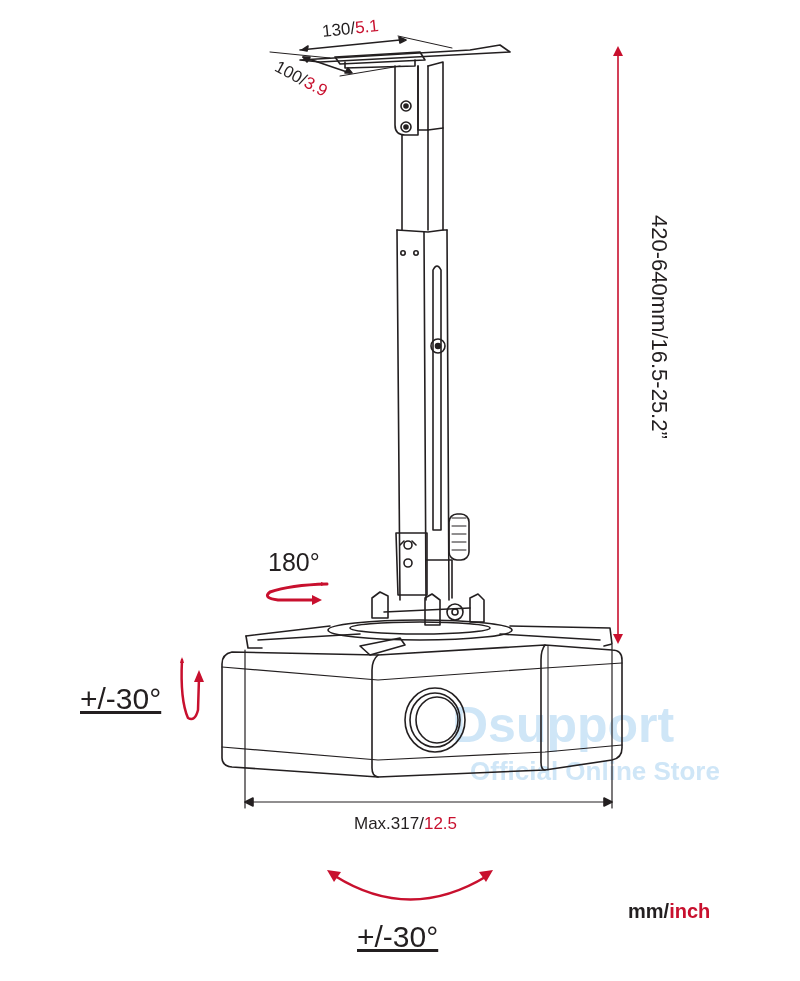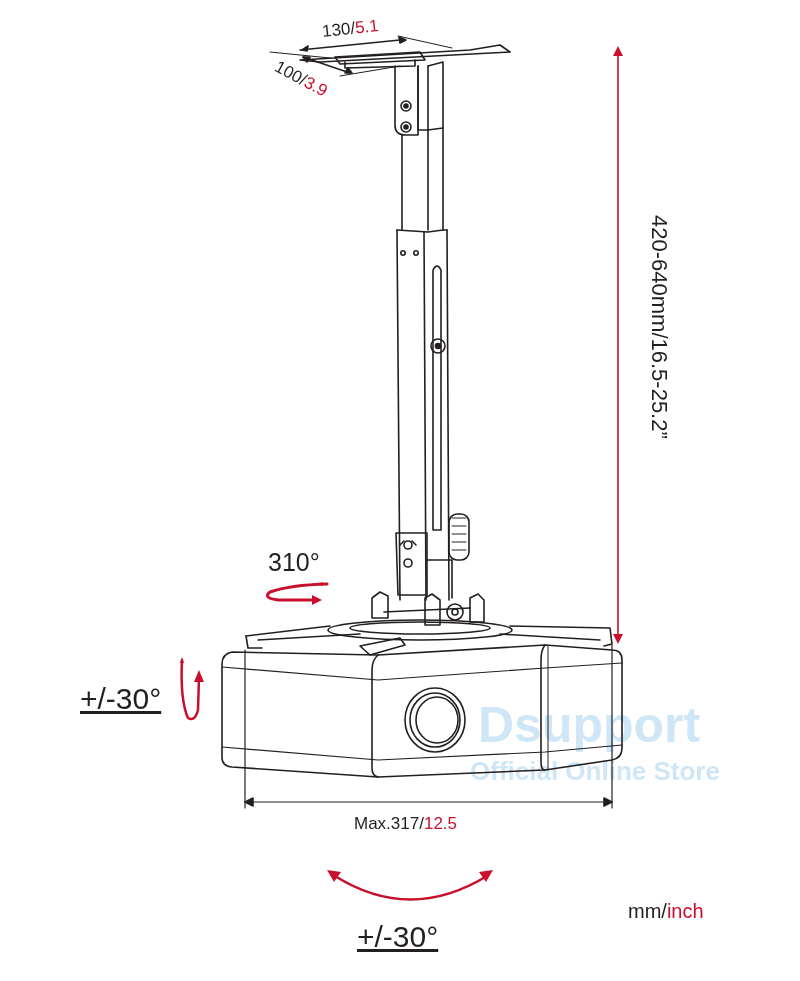--- a/index.html
+++ b/index.html
@@ -8,21 +8,21 @@
   .lbl{position:absolute;color:#231f20;white-space:nowrap;line-height:1;}
   .red{color:#c8102e;}
   .dim-top{font-size:17px;}
   .vert-dim{position:absolute;left:672px;top:215px;transform-origin:left top;transform:rotate(90deg);font-size:22px;color:#231f20;white-space:nowrap;}
   .angle{font-size:30px;text-decoration:underline;}
   .watermark{position:absolute;color:#cfe6f7;font-weight:bold;white-space:nowrap;line-height:1;}
 </style>
 </head>
 <body>
 
-<div class="watermark" style="left:478px;top:700px;font-size:50px;">Dsupport</div>
+<div class="watermark" style="left:452px;top:700px;font-size:50px;">Dsupport</div>
 <div class="watermark" style="left:470px;top:758px;font-size:26px;">Official Online Store</div>
 
 <svg class="drawing" width="800" height="981" viewBox="0 0 800 981" fill="none" stroke="#231f20" stroke-width="1.6" stroke-linejoin="round" stroke-linecap="round">
 
   <g>
     <path d="M300 60 L470 50 L500 45 L510 52 L320 62 Z"></path>
     <path d="M335 57 L420 52 L425 60 L340 64 Z"></path>
     <path d="M345 62 L345 68 L415 66 L415 60"></path>
 
     <line x1="300" y1="50" x2="400" y2="40"></line>
@@ -138,23 +138,23 @@
 
 <div class="lbl dim-top" style="left:322px;top:20px;transform:rotate(-6deg);">
   <span>130</span><span>/</span><span class="red">5.1</span>
 </div>
 <div class="lbl dim-top" style="left:280px;top:58px;transform-origin:left top;transform:rotate(28deg);">
   <span>100</span><span>/</span><span class="red">3.9</span>
 </div>
 
 <div class="vert-dim">420-640mm/16.5-25.2”</div>
 
-<div class="lbl" style="left:268px;top:550px;font-size:25px;">310°</div>
+<div class="lbl" style="left:268px;top:550px;font-size:25px;">180°</div>
 <div class="lbl angle" style="left:80px;top:684px;">+/-30°</div>
 <div class="lbl angle" style="left:357px;top:922px;">+/-30°</div>
 
 <div class="lbl" style="left:354px;top:815px;font-size:17px;text-align:center;">
   <span>Max.317</span><span>/</span><span class="red">12.5</span>
 </div>
 
-<div class="lbl" style="left:628px;top:901px;font-size:20px;">
+<div class="lbl" style="left:628px;top:901px;font-size:20px;font-weight:bold;">
   <span>mm/</span><span class="red">inch</span>
 </div>
 
 </body></html>

